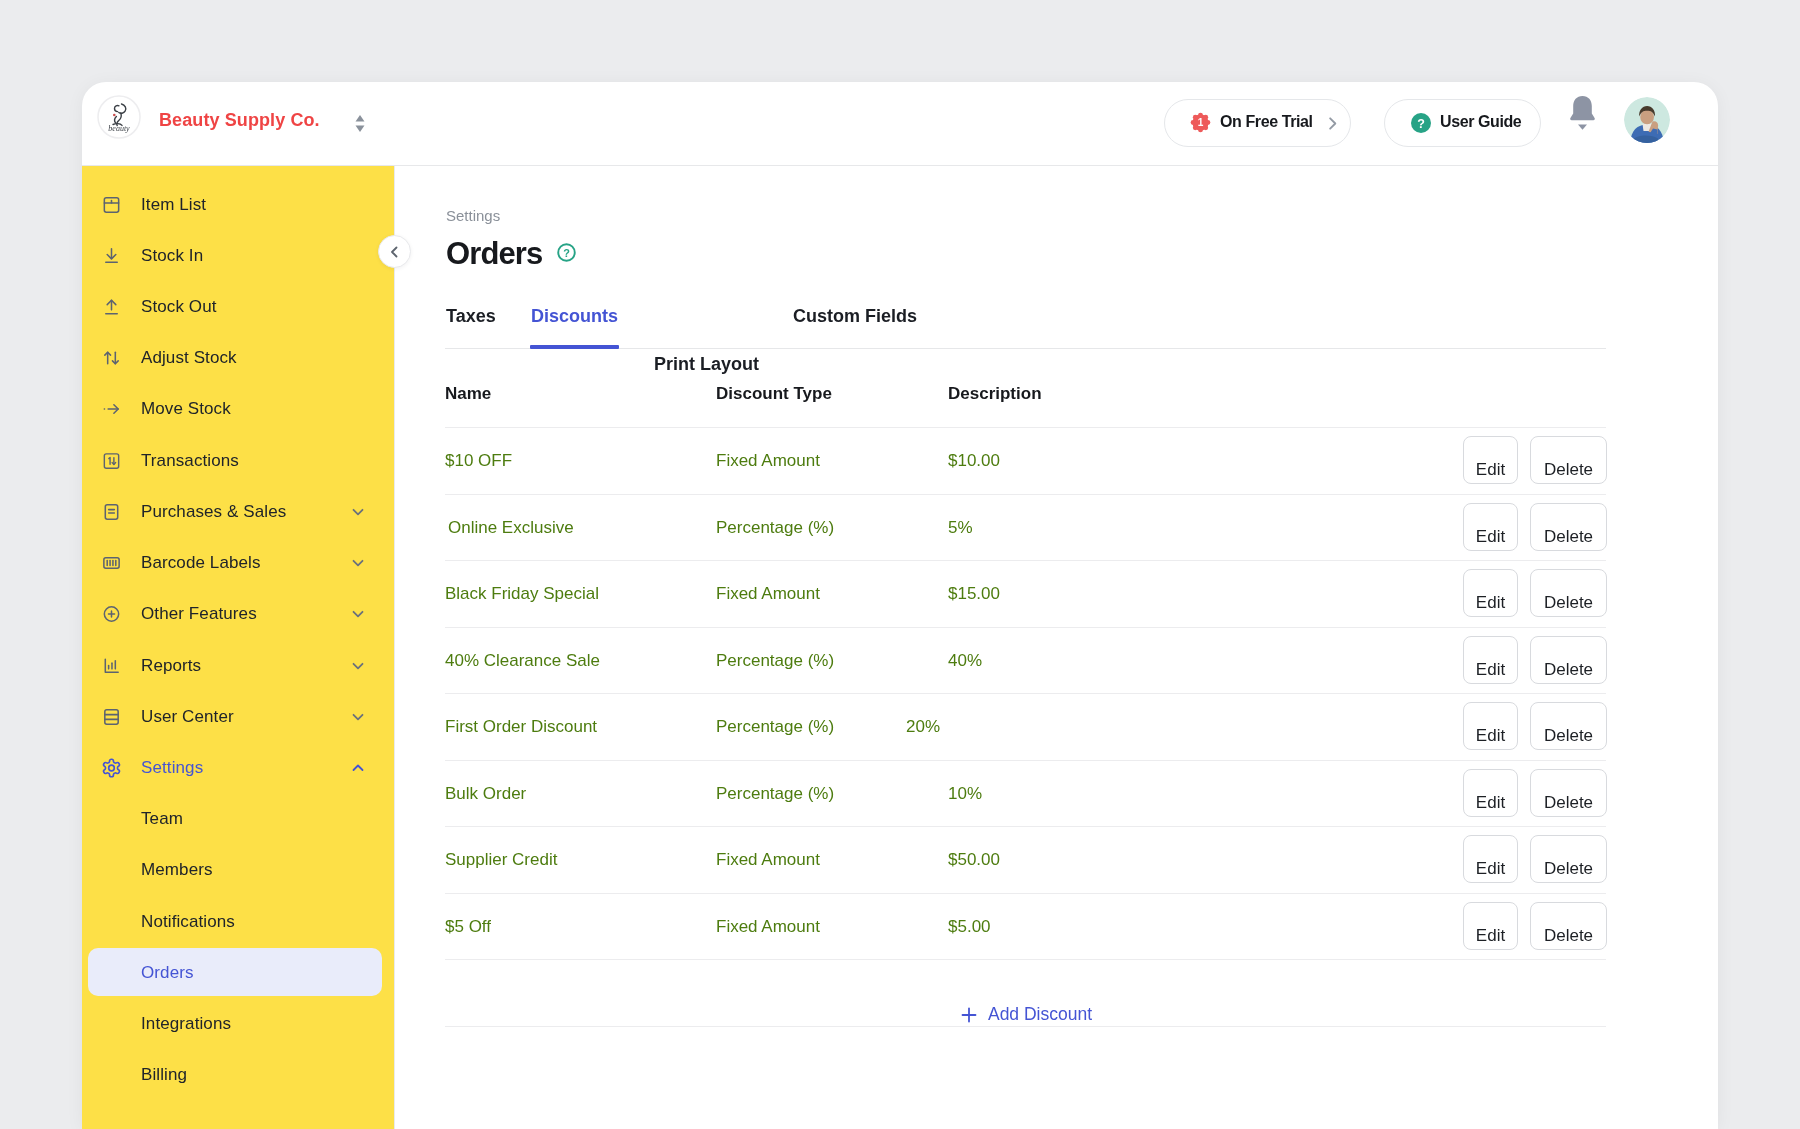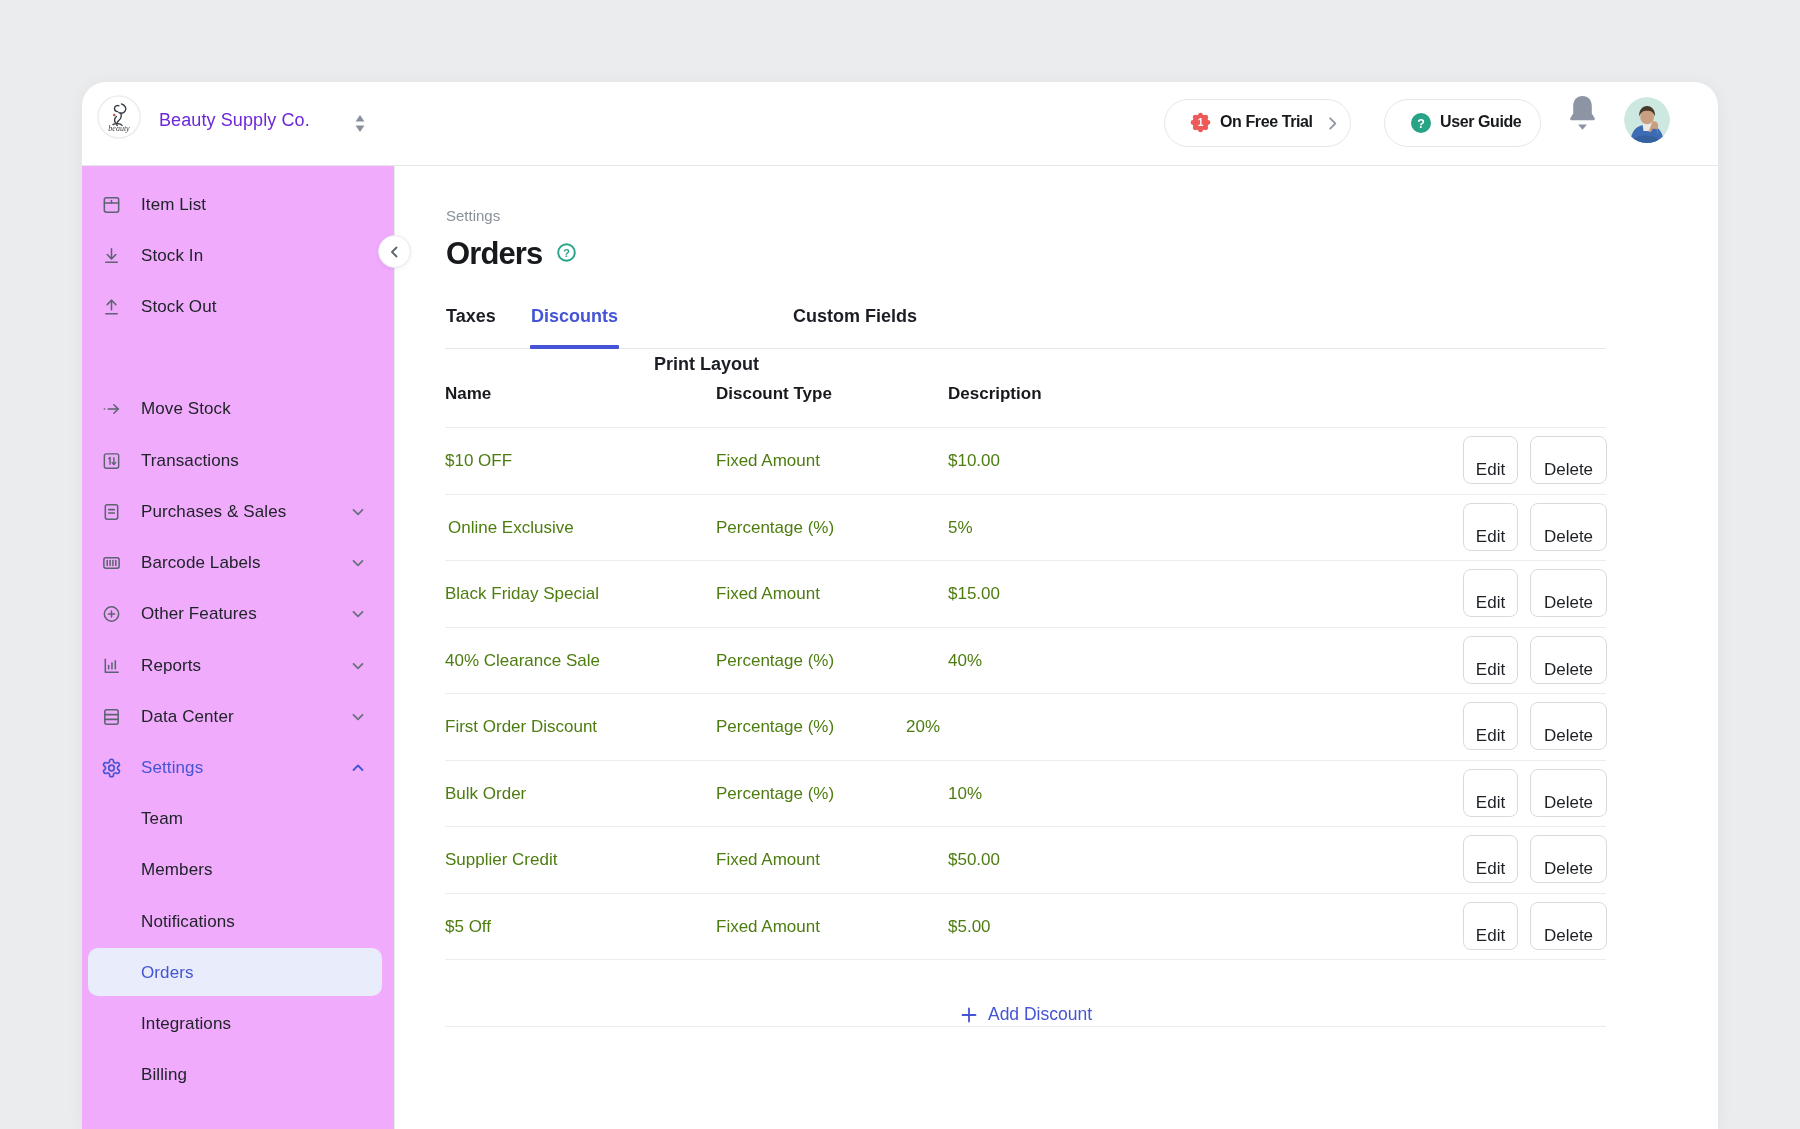--- a/index.html
+++ b/index.html
@@ -1,20 +1,20 @@
 <!DOCTYPE html>
 <html><head>
 <meta charset="utf-8">
 <style>
   * { margin:0; padding:0; box-sizing:border-box; }
   html,body { width:1800px; height:1129px; background:#ebecee; font-family:"Liberation Sans",sans-serif; overflow:hidden; position:relative; }
   .abs { position:absolute; }
   .card { position:absolute; left:82px; top:82px; width:1636px; height:1047px; background:#ffffff; border-radius:24px 24px 0 0; box-shadow:0 2px 18px rgba(20,24,40,0.05); }
   .header { position:absolute; left:0; top:0; width:100%; height:84px; border-bottom:1px solid #e7e8ea; }
-  .sidebar { position:absolute; left:0; top:84px; width:313px; height:963px; background:#f0abfc; border-right:1px solid #e9eaec; }
+  .sidebar { position:absolute; left:0; top:84px; width:313px; height:963px; background:#fde047; border-right:1px solid #e9eaec; }
   .nav-item { position:absolute; left:0; width:312px; height:52px; }
   .nav-ico { position:absolute; left:19px; top:50%; transform:translateY(-50%); width:21px; height:21px; }
   .nav-label { position:absolute; left:59px; top:50%; transform:translateY(-50%); font-size:17px; color:#20242a; white-space:nowrap; letter-spacing:0.1px; }
   .nav-chev { position:absolute; left:267px; top:50%; transform:translateY(-50%); width:18px; height:18px; }
   .blue { color:#4454d4 !important; }
   .collapse { position:absolute; left:296px; top:153px; width:33px; height:33px; background:#ffffff; border:1px solid #e8e9ec; border-radius:50%; box-shadow:0 1px 4px rgba(20,24,40,0.06); }
   .pill { position:absolute; top:17px; height:48px; border:1px solid #e5e7ea; border-radius:24px; background:#fff; }
   .crumb { position:absolute; left:364px; top:125px; font-size:15px; color:#8a9099; }
   .h1 { position:absolute; left:364px; top:154px; font-size:31px; font-weight:700; color:#17191d; letter-spacing:-0.9px; }
   .tabs-line { position:absolute; left:363px; top:266px; width:1161px; height:1px; background:#e6e7e9; }
@@ -36,21 +36,21 @@
       <g stroke="#3a3f45" stroke-width="1.4" fill="none" stroke-linecap="round">
         <path d="M24.5 9 c3.6 0.9 5.4 4.5 3.6 7.2 c-1.3 2.2 -4.5 2.7 -6.3 1.3"></path>
         <path d="M22 10.8 c-1.8 -0.9 -4.5 0 -4.5 2.7 c0 1.8 1.3 3.1 3.1 3.1"></path>
         <path d="M23.8 18 c0.9 2.7 0.4 5.4 -1.8 7.2 c-1.8 1.6 -2.7 3.6 -1.8 5.4"></path>
         <path d="M19.4 21.5 c-1.8 1.8 -2.2 4.5 -0.9 6.3"></path>
         <path d="M16 29.5 c2.7 -1.3 7.2 -1.3 9 0.9"></path>
       </g>
       <circle cx="17.3" cy="20" r="1.3" fill="#c94f4f"></circle>
       <text x="22" y="36" text-anchor="middle" font-family="Liberation Serif,serif" font-style="italic" font-size="8" fill="#3a3f45">beauty</text>
     </svg>
-    <div class="abs" style="left:77px;top:28px;font-size:18px;font-weight:400;color:#6d28d9;letter-spacing:0.1px;">Beauty Supply Co.</div>
+    <div class="abs" style="left:77px;top:28px;font-size:18px;font-weight:700;color:#ef4444;letter-spacing:0.1px;">Beauty Supply Co.</div>
     <svg class="abs" style="left:272px;top:32px" width="12" height="19" viewBox="0 0 12 19">
       <path d="M6 1 L10.5 7.6 L1.5 7.6 Z" fill="#8a919b"></path>
       <path d="M6 18 L10.5 11.4 L1.5 11.4 Z" fill="#8a919b"></path>
     </svg>
 
     <div class="pill" style="left:1082px;width:187px;">
       <svg class="abs" style="left:25px;top:12px" width="21" height="21" viewBox="0 0 25 25">
         <g fill="#ee5a5a">
           <circle cx="12.5" cy="12.5" r="9.6"></circle>
           <circle cx="12.5" cy="3.7" r="2.9"></circle>
@@ -121,20 +121,29 @@
         <div class="nav-label">Stock In</div>
       </div>
       <div class="nav-item" style="top:114.95999999999998px">
         <div class="nav-ico"><svg viewBox="0 0 22 22" fill="none" stroke="#5c6370" stroke-width="1.6" stroke-linecap="round" stroke-linejoin="round">
             <path d="M11 14 V4"></path>
             <path d="M6.5 8.5 L11 4 L15.5 8.5"></path>
             <path d="M5 18 h12"></path>
           </svg></div>
         <div class="nav-label">Stock Out</div>
       </div>
+      <div class="nav-item" style="top:166.19px">
+        <div class="nav-ico"><svg viewBox="0 0 22 22" fill="none" stroke="#5c6370" stroke-width="1.6" stroke-linecap="round" stroke-linejoin="round">
+            <path d="M7 17 V5"></path>
+            <path d="M4 8 L7 5 L10 8"></path>
+            <path d="M15 5 v12"></path>
+            <path d="M12 14 L15 17 L18 14"></path>
+          </svg></div>
+        <div class="nav-label">Adjust Stock</div>
+      </div>
       <div class="nav-item" style="top:217.42px">
         <div class="nav-ico"><svg viewBox="0 0 22 22" fill="none" stroke="#5c6370" stroke-width="1.6" stroke-linecap="round" stroke-linejoin="round">
             <path d="M3.5 11 h0.2"></path>
             <path d="M7.5 11 H18"></path>
             <path d="M13.5 6.5 L18 11 L13.5 15.5"></path>
           </svg></div>
         <div class="nav-label">Move Stock</div>
       </div>
       <div class="nav-item" style="top:268.65px">
         <div class="nav-ico"><svg viewBox="0 0 22 22" fill="none" stroke="#5c6370" stroke-width="1.5" stroke-linecap="round" stroke-linejoin="round">
@@ -191,21 +200,21 @@
         <div class="nav-chev"><svg viewBox="0 0 18 18" fill="none" stroke="#6a717c" stroke-width="1.8" stroke-linecap="round" stroke-linejoin="round">
             <path d="M4.5 6.8 L9 11.3 L13.5 6.8"></path>
           </svg></div>
       </div>
       <div class="nav-item" style="top:524.8px">
         <div class="nav-ico"><svg viewBox="0 0 22 22" fill="none" stroke="#5c6370" stroke-width="1.6" stroke-linecap="round" stroke-linejoin="round">
             <rect x="4" y="3.5" width="14" height="15" rx="2"></rect>
             <path d="M4 8.5 h14"></path>
             <path d="M4 13.5 h14"></path>
           </svg></div>
-        <div class="nav-label">Data Center</div>
+        <div class="nav-label">User Center</div>
         <div class="nav-chev"><svg viewBox="0 0 18 18" fill="none" stroke="#6a717c" stroke-width="1.8" stroke-linecap="round" stroke-linejoin="round">
             <path d="M4.5 6.8 L9 11.3 L13.5 6.8"></path>
           </svg></div>
       </div>
       <div class="nav-item" style="top:576.03px">
         <div class="nav-ico"><svg viewBox="0 0 24 24" fill="none" stroke="#4454d4" stroke-width="1.9" stroke-linecap="round" stroke-linejoin="round">
             <path d="M12.22 2h-.44a2 2 0 0 0-2 2v.18a2 2 0 0 1-1 1.73l-.43.25a2 2 0 0 1-2 0l-.15-.08a2 2 0 0 0-2.73.73l-.22.38a2 2 0 0 0 .73 2.73l.15.1a2 2 0 0 1 1 1.72v.51a2 2 0 0 1-1 1.74l-.15.09a2 2 0 0 0-.73 2.73l.22.38a2 2 0 0 0 2.73.73l.15-.08a2 2 0 0 1 2 0l.43.25a2 2 0 0 1 1 1.73V20a2 2 0 0 0 2 2h.44a2 2 0 0 0 2-2v-.18a2 2 0 0 1 1-1.73l.43-.25a2 2 0 0 1 2 0l.15.08a2 2 0 0 0 2.73-.73l.22-.39a2 2 0 0 0-.73-2.73l-.15-.08a2 2 0 0 1-1-1.74v-.5a2 2 0 0 1 1-1.74l.15-.09a2 2 0 0 0 .73-2.73l-.22-.38a2 2 0 0 0-2.73-.73l-.15.08a2 2 0 0 1-2 0l-.43-.25a2 2 0 0 1-1-1.73V4a2 2 0 0 0-2-2z"></path>
             <circle cx="12" cy="12" r="3.2"></circle>
           </svg></div>
         <div class="nav-label blue">Settings</div>

